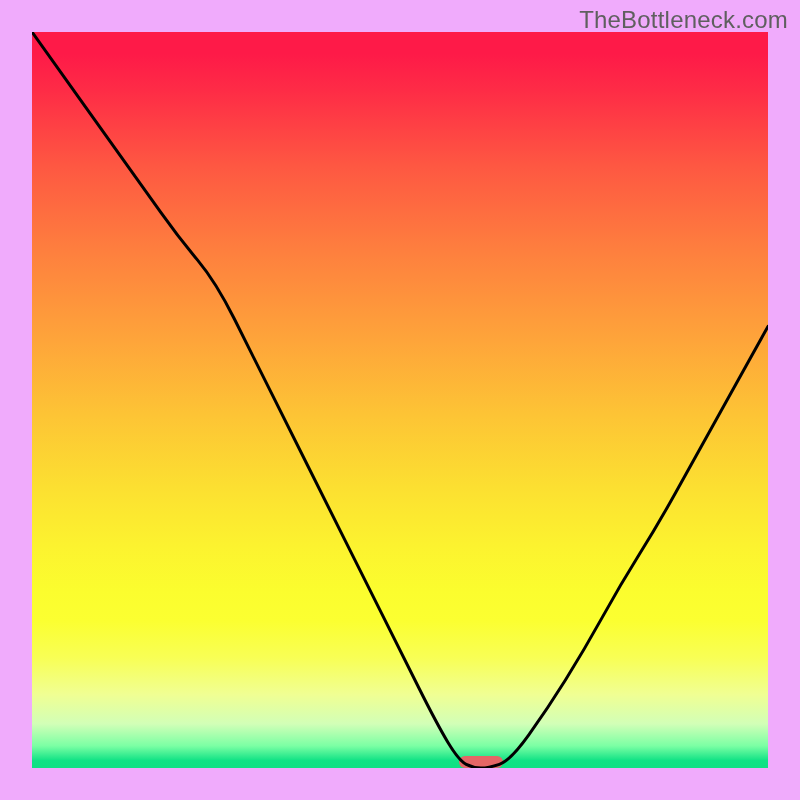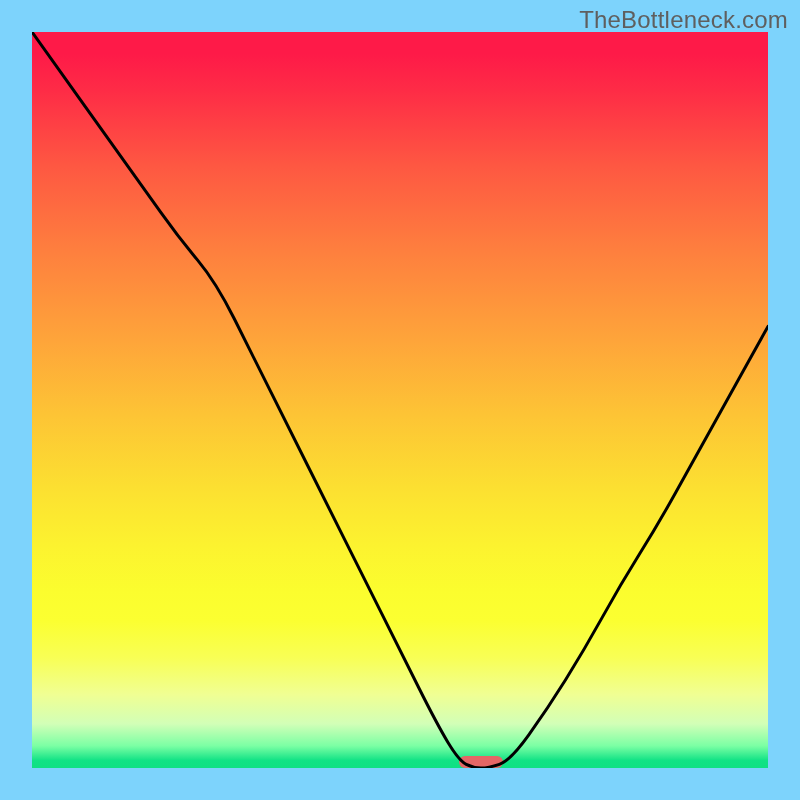--- a/index.html
+++ b/index.html
@@ -1,21 +1,21 @@
 <!DOCTYPE html>
 <html><head>
 <meta charset="utf-8">
 <style>
   * { margin: 0; padding: 0; box-sizing: border-box; }
   html, body { width: 800px; height: 800px; overflow: hidden; background: #000; }
   .frame {
     position: relative;
     width: 800px;
     height: 800px;
-    background: #7dd3fc;
+    background: #f0abfc;
   }
   .watermark {
     position: absolute;
     top: 6px;
     right: 12px;
     font-family: Arial, Helvetica, sans-serif;
     font-size: 24px;
     color: #5f5f5f;
     letter-spacing: 0.2px;
     z-index: 10;

